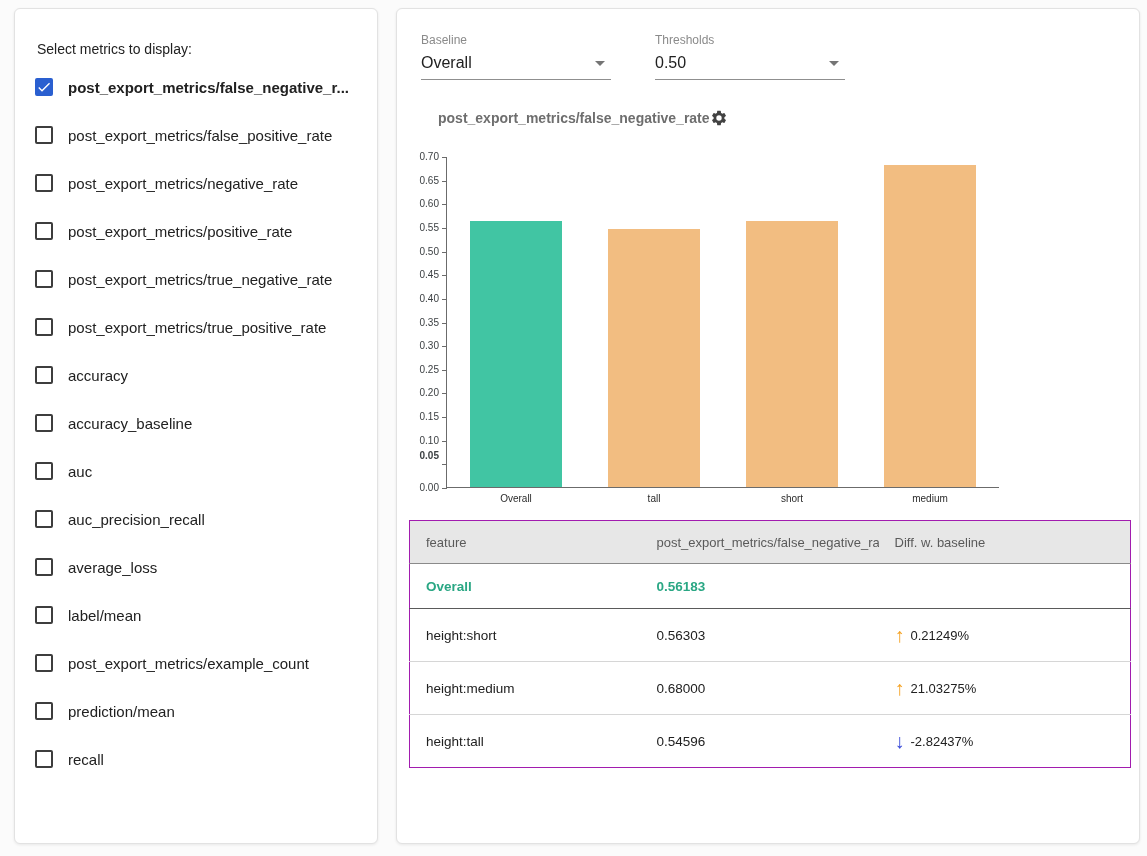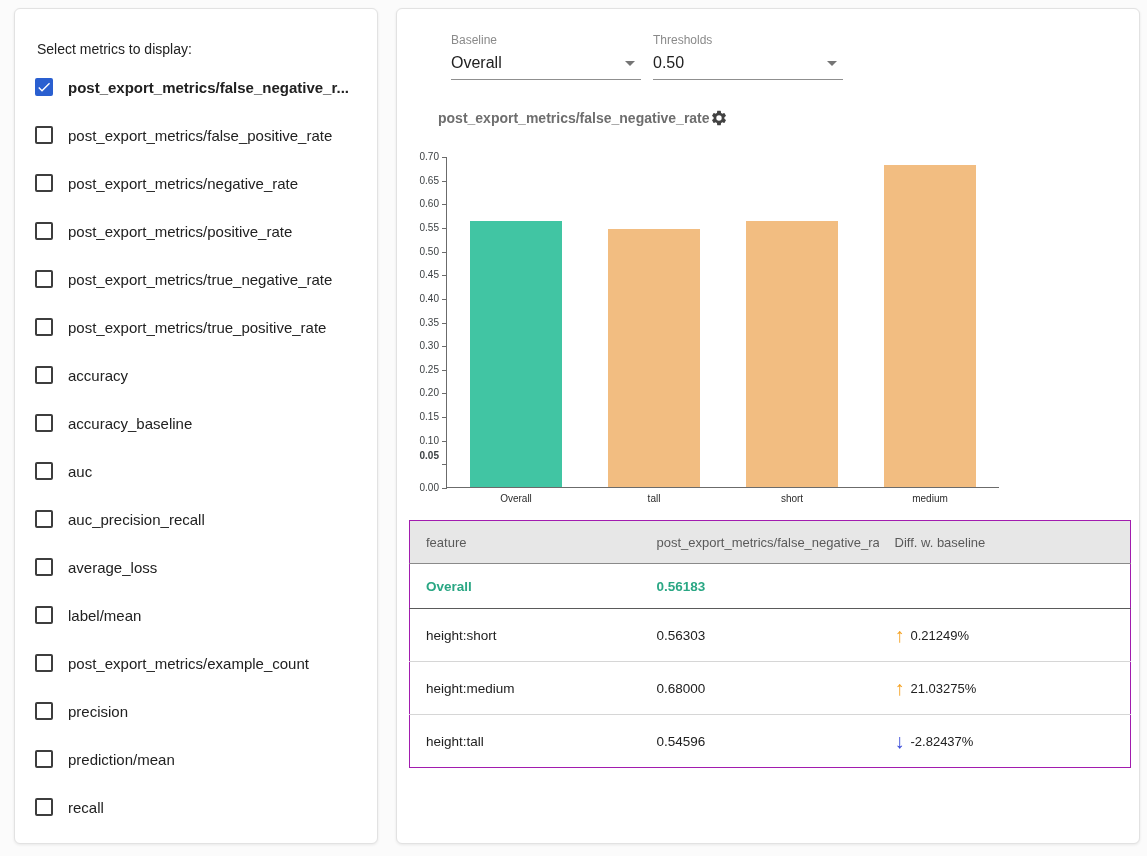--- a/index.html
+++ b/index.html
@@ -31,21 +31,21 @@
     width:18px; height:18px; flex:0 0 18px;
     border:2px solid #3d3d3d; border-radius:2px;
     margin-right:15px; position:relative; background:#fff;
   }
   .checkbox.checked { border-color:var(--cb-color); background:var(--cb-color); }
   .checkbox.checked svg { position:absolute; left:-1px; top:-1px; width:16px; height:16px; }
   .metric-label { font-size:15px; color:#212121; white-space:nowrap; }
   .metric-label.bold { font-weight:700; }
 
   
-  .controls { position:absolute; left:54px; top:24px; display:flex; gap:12px; }
+  .controls { position:absolute; left:24px; top:24px; display:flex; gap:44px; }
   .select-field { width:190px; cursor:pointer; }
   .select-label { font-size:12px; color:#8a8a8a; margin-bottom:4px; }
   .select-value-row {
     display:flex; align-items:center; justify-content:space-between;
     border-bottom:1px solid #8f8f8f; padding:3px 6px 7px 0;
   }
   .select-value { font-size:16px; color:#212121; }
   .dropdown-arrow {
     width:0; height:0;
     border-left:5px solid transparent; border-right:5px solid transparent;
@@ -160,24 +160,20 @@
         <span class="checkbox"></span>
         <span class="metric-label">average_loss</span>
       </div>
       <div class="metric-item">
         <span class="checkbox"></span>
         <span class="metric-label">label/mean</span>
       </div>
       <div class="metric-item">
         <span class="checkbox"></span>
         <span class="metric-label">post_export_metrics/example_count</span>
-      </div>
-      <div class="metric-item">
-        <span class="checkbox"></span>
-        <span class="metric-label">precision</span>
       </div>
       <div class="metric-item">
         <span class="checkbox"></span>
         <span class="metric-label">prediction/mean</span>
       </div>
       <div class="metric-item">
         <span class="checkbox"></span>
         <span class="metric-label">recall</span>
       </div>
     </div>

